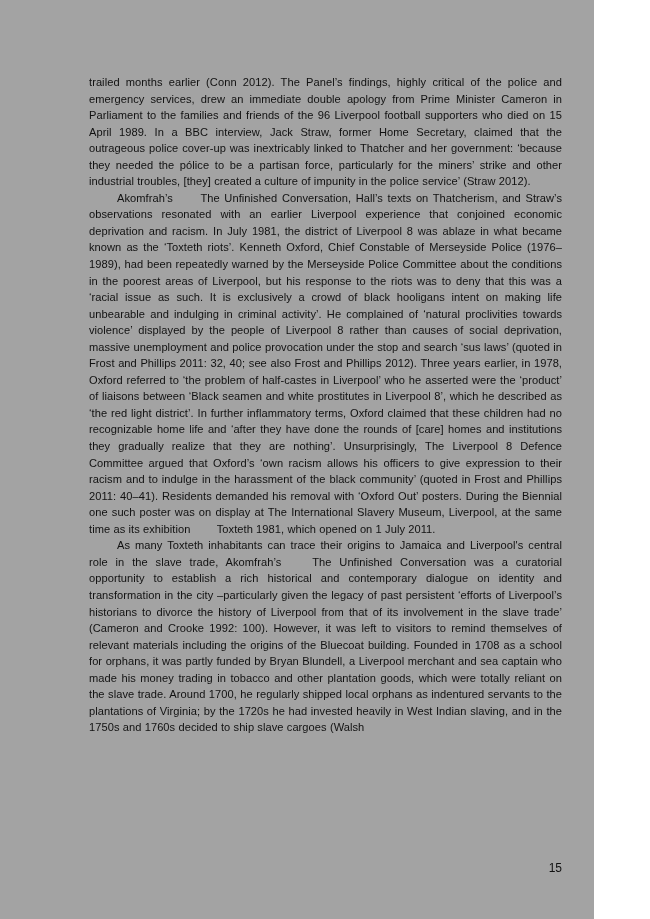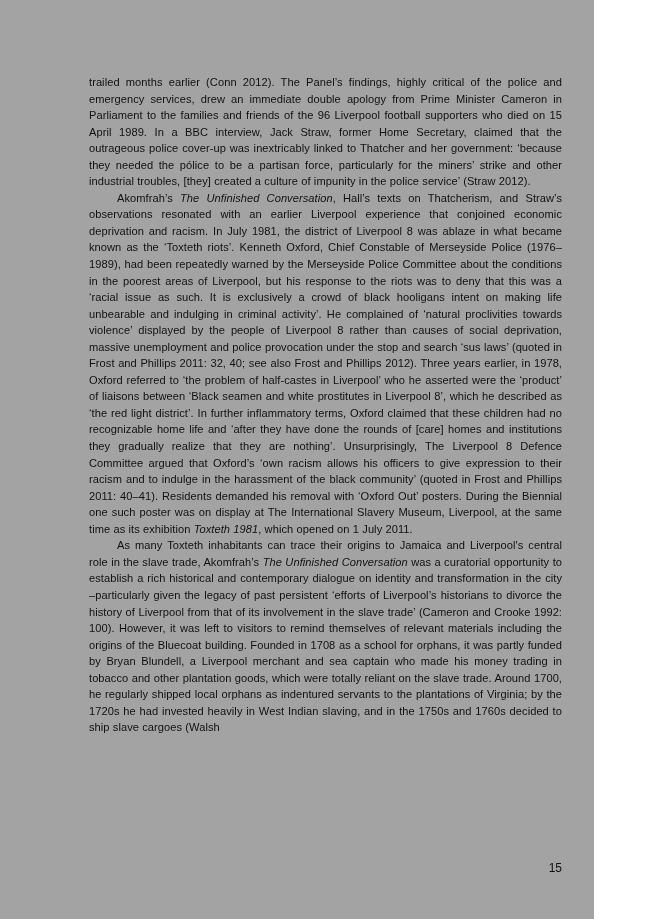--- a/index.html
+++ b/index.html
@@ -39,21 +39,21 @@
     line-height: 16.55px;
     color: #111111;
     letter-spacing: 0.005em;
     word-spacing: 0.01em;
     -webkit-font-smoothing: antialiased;
   }
   p.indent {
     text-indent: 28px;
   }
   .it {
-    font-style: italic;
+    margin-left: 23px;
   }
   .page-number {
     position: absolute;
     left: 0;
     top: 861px;
     width: 562px;
     text-align: right;
     font-size: 12px;
     line-height: 14px;
     color: #111111;

